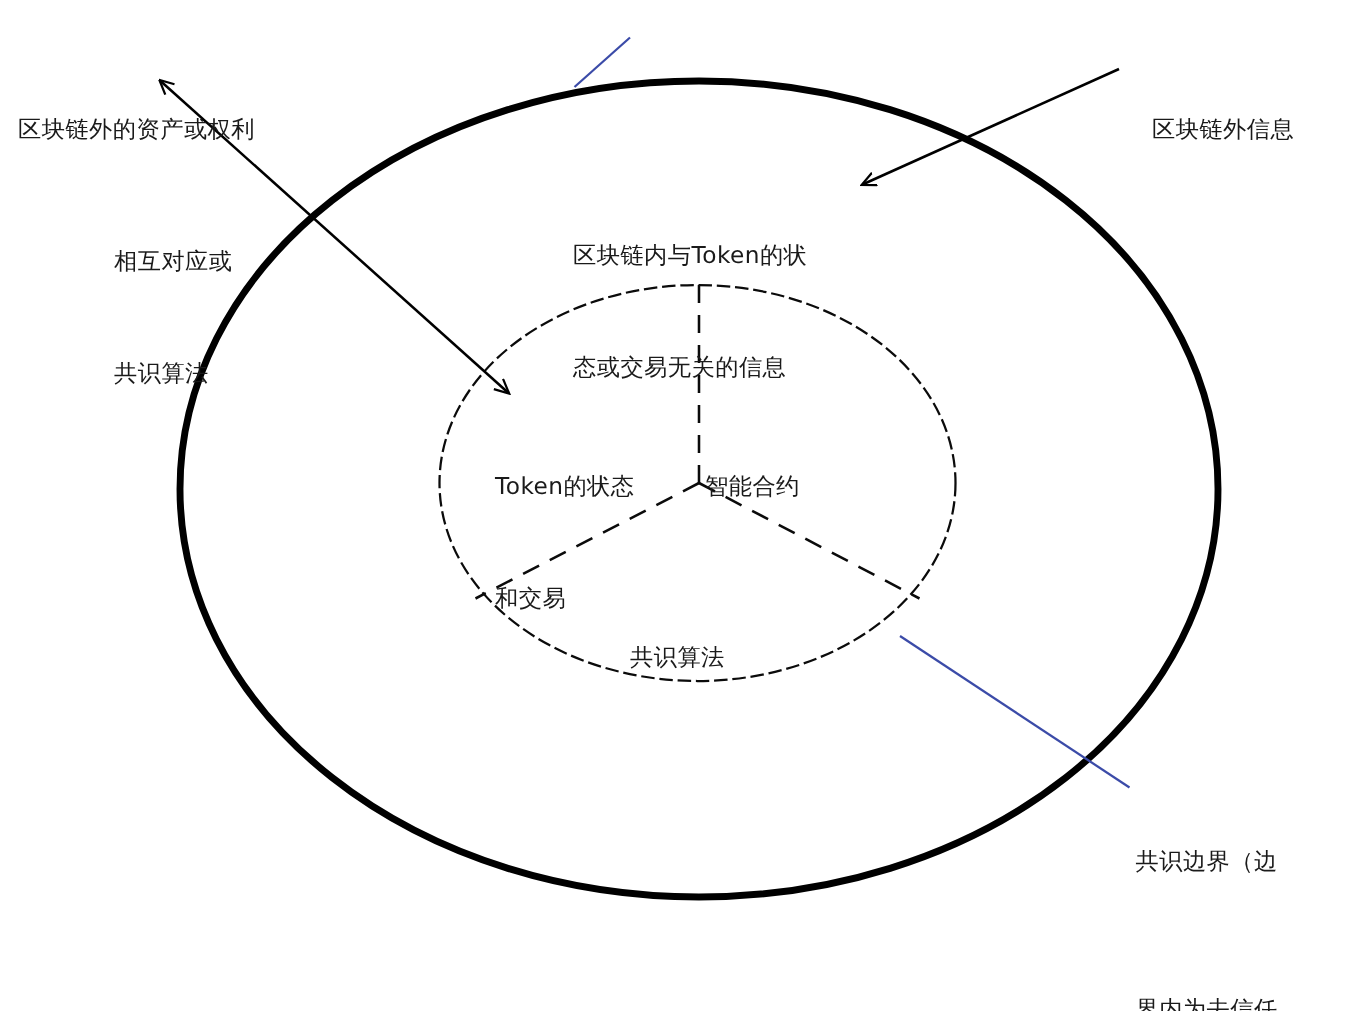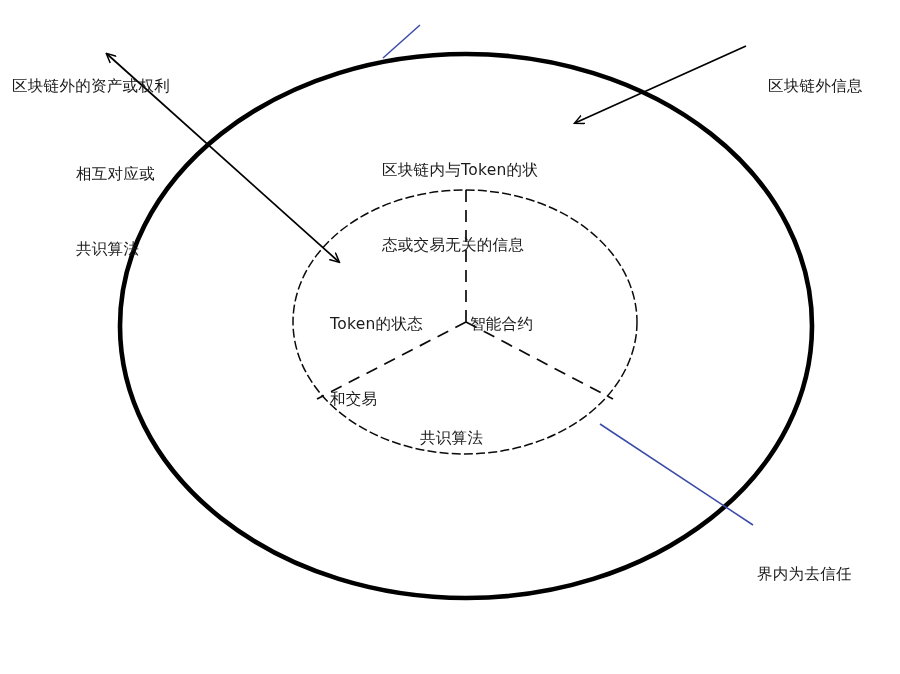--- a/index.html
+++ b/index.html
@@ -82,20 +82,21 @@
     <span class="lbl-line">区块链外信息</span>
   </div>
 
 
   <div class="lbl" style="left:382px; top:108px;">
     <span class="lbl-line">区块链内与Token的状</span>
     <span class="lbl-line">态或交易无关的信息</span>
   </div>
 
   <div class="lbl" style="left:757px; top:492px; line-height:33px;">
+    <span class="lbl-line">共识边界（边</span>
     <span class="lbl-line">界内为去信任</span>
     
   </div>
 
   <div class="lbl" style="left:330px; top:262px;">
     <span class="lbl-line">Token的状态</span>
     <span class="lbl-line">和交易</span>
   </div>
 
   <div class="lbl" style="left:470px; top:262px;">

